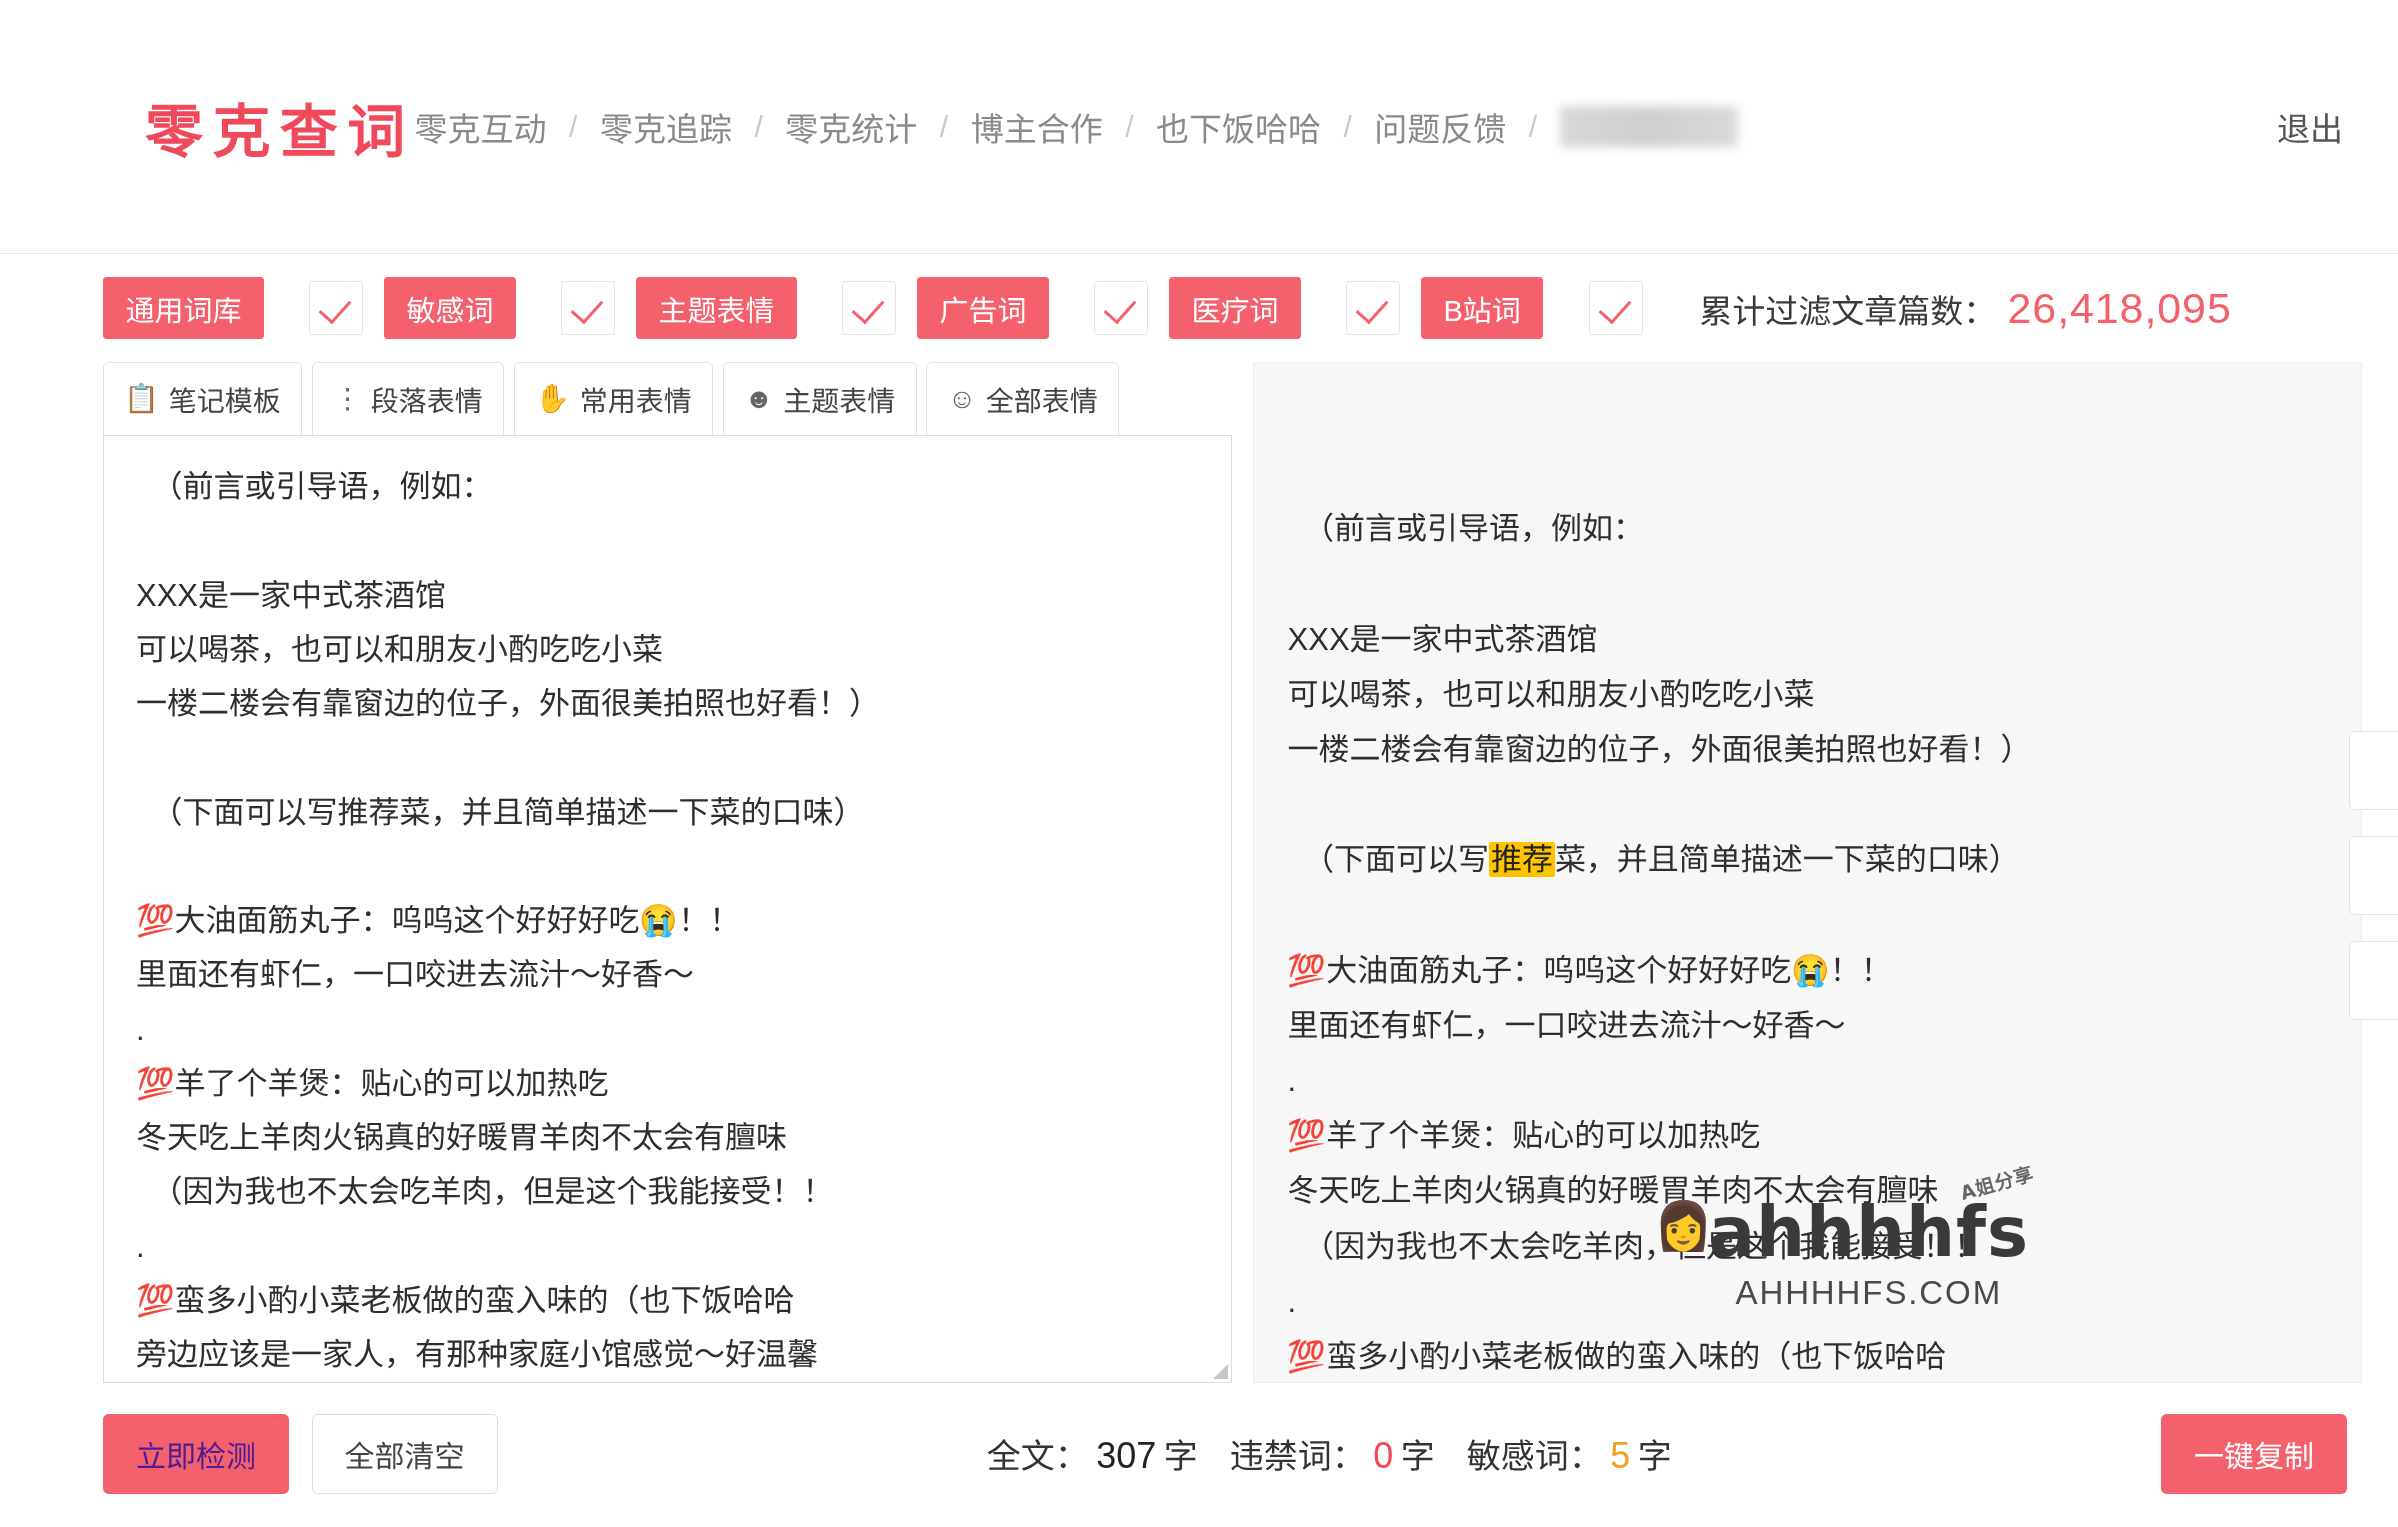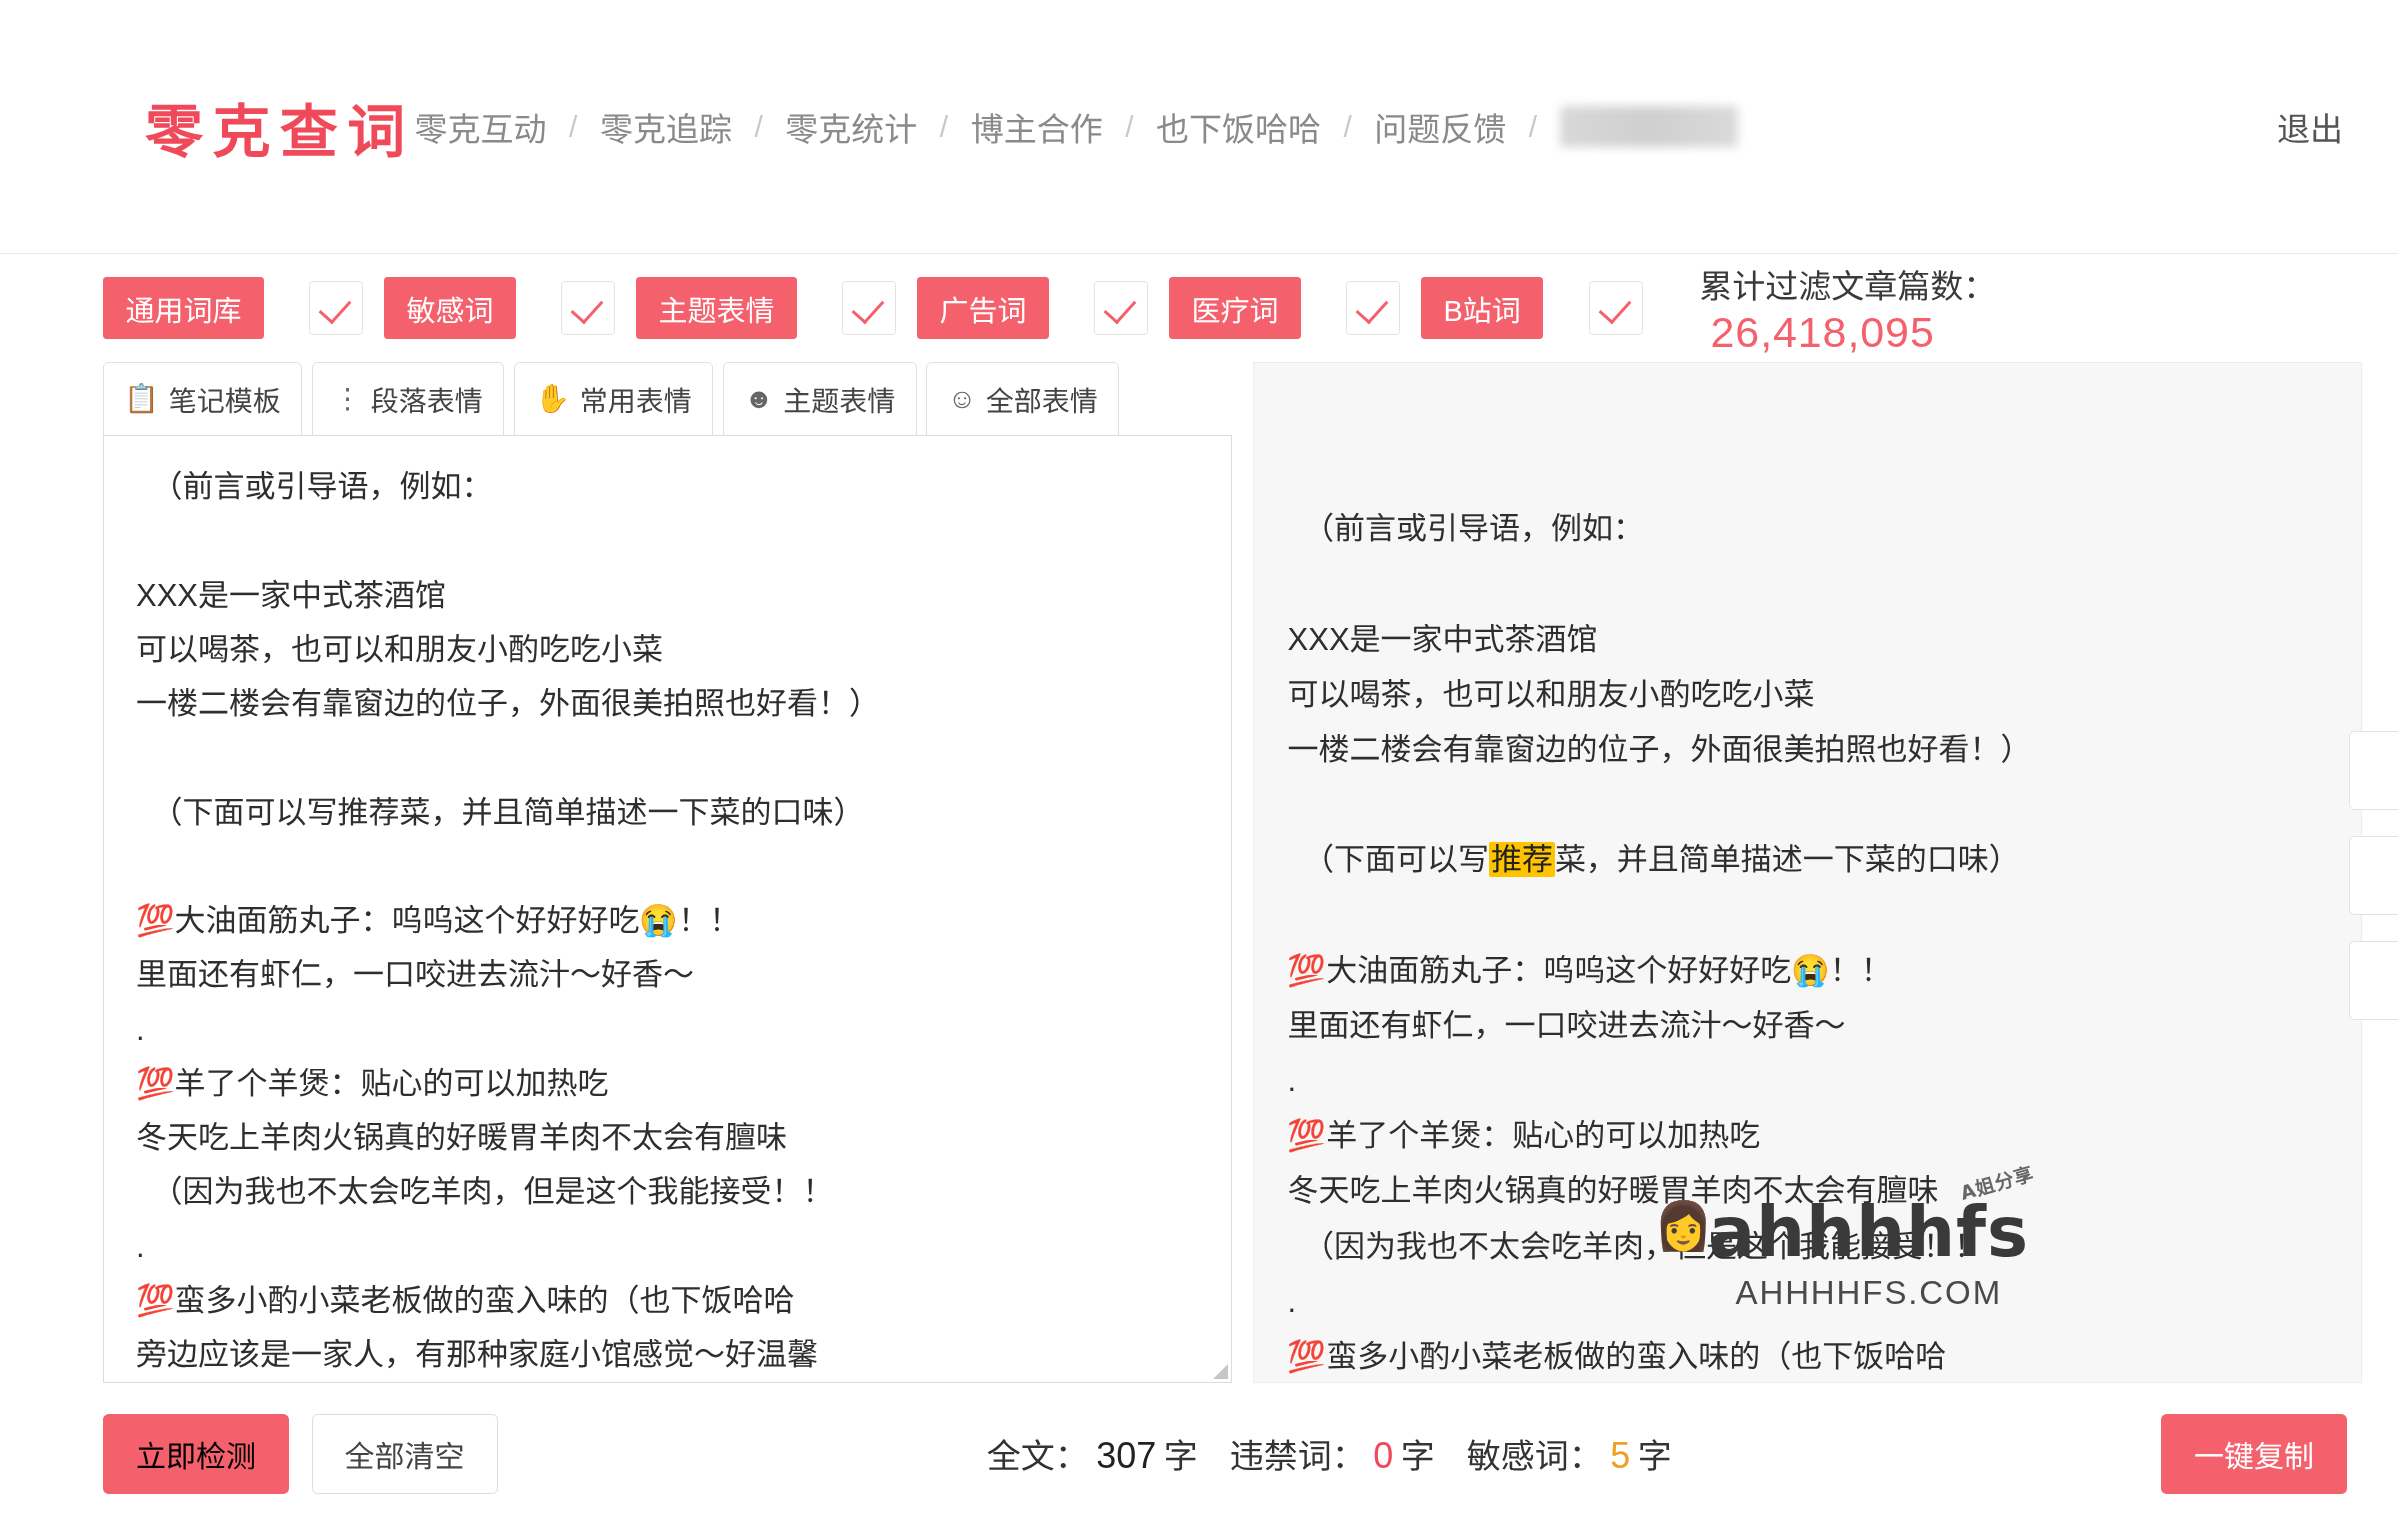--- a/index.html
+++ b/index.html
@@ -103,23 +103,22 @@
     top: 11.2px;
     width: 15px;
     height: 26px;
     border: solid #f4606c;
     border-width: 0 3.7px 3.7px 0;
     transform: rotate(42deg);
   }
   .counter {
     margin-left: 36px;
     display: flex;
-    align-items: flex-start;
-    white-space: nowrap;
-    flex-direction: column;
+    align-items: flex-end;
+    white-space: nowrap;
   }
   .counter-label {
     font-size: 33px;
     color: #3a3a3a;
   }
   .counter-value {
     font-size: 43px;
     color: #f4606c;
     margin-left: 11.2px;
     letter-spacing: 0.9px;
@@ -266,21 +265,21 @@
     box-sizing: border-box;
   }
   .btn {
     font-size: 30px;
     border-radius: 5.6px;
     padding: 17px 32px;
     cursor: pointer;
     white-space: nowrap;
     border: 0.9px solid transparent;
   }
-  .btn-primary { background: #f4606c; color: #000000; font-family: Liberation Mono, monospace; }
+  .btn-primary { background: #f4606c; color: #4c1d95; font-family: Liberation Mono, monospace; }
   .btn-ghost { background: #fff; color: #444; border-color: #dcdcdc; margin-left: 22.5px; }
   .stats {
     flex: 1;
     display: flex;
     justify-content: center;
     align-items: baseline;
     font-size: 34px;
     color: #333;
     white-space: nowrap;
   }

